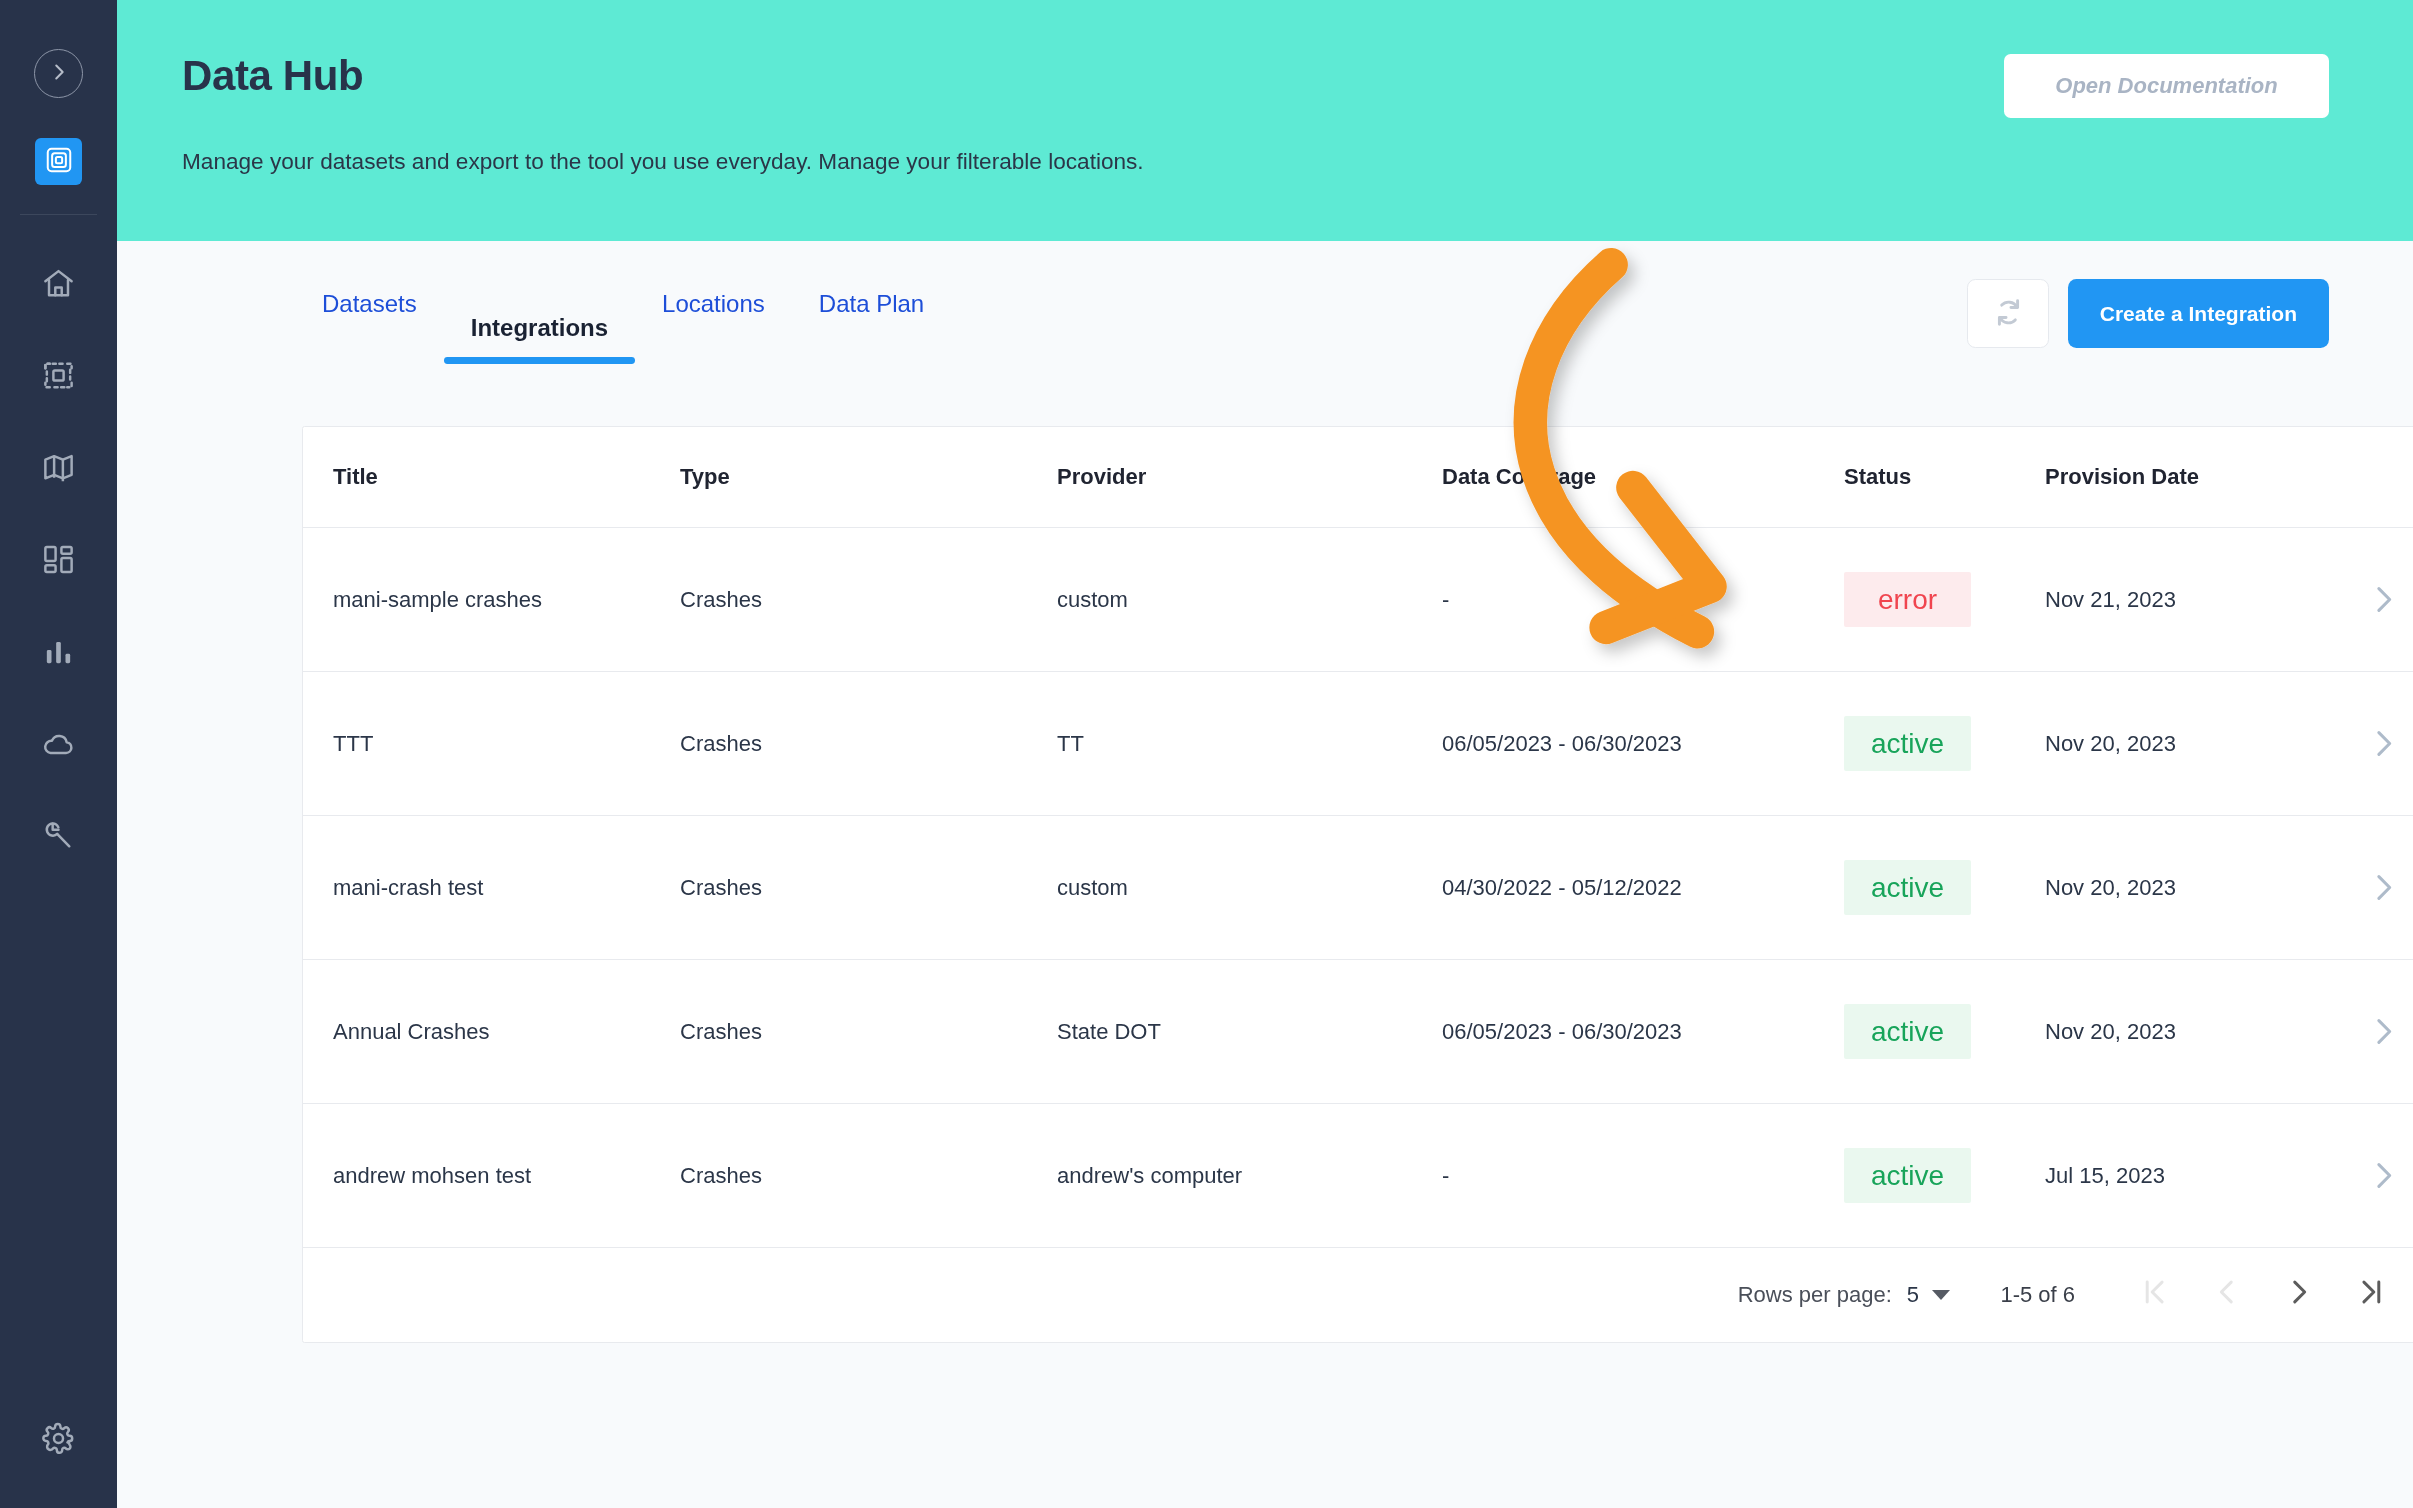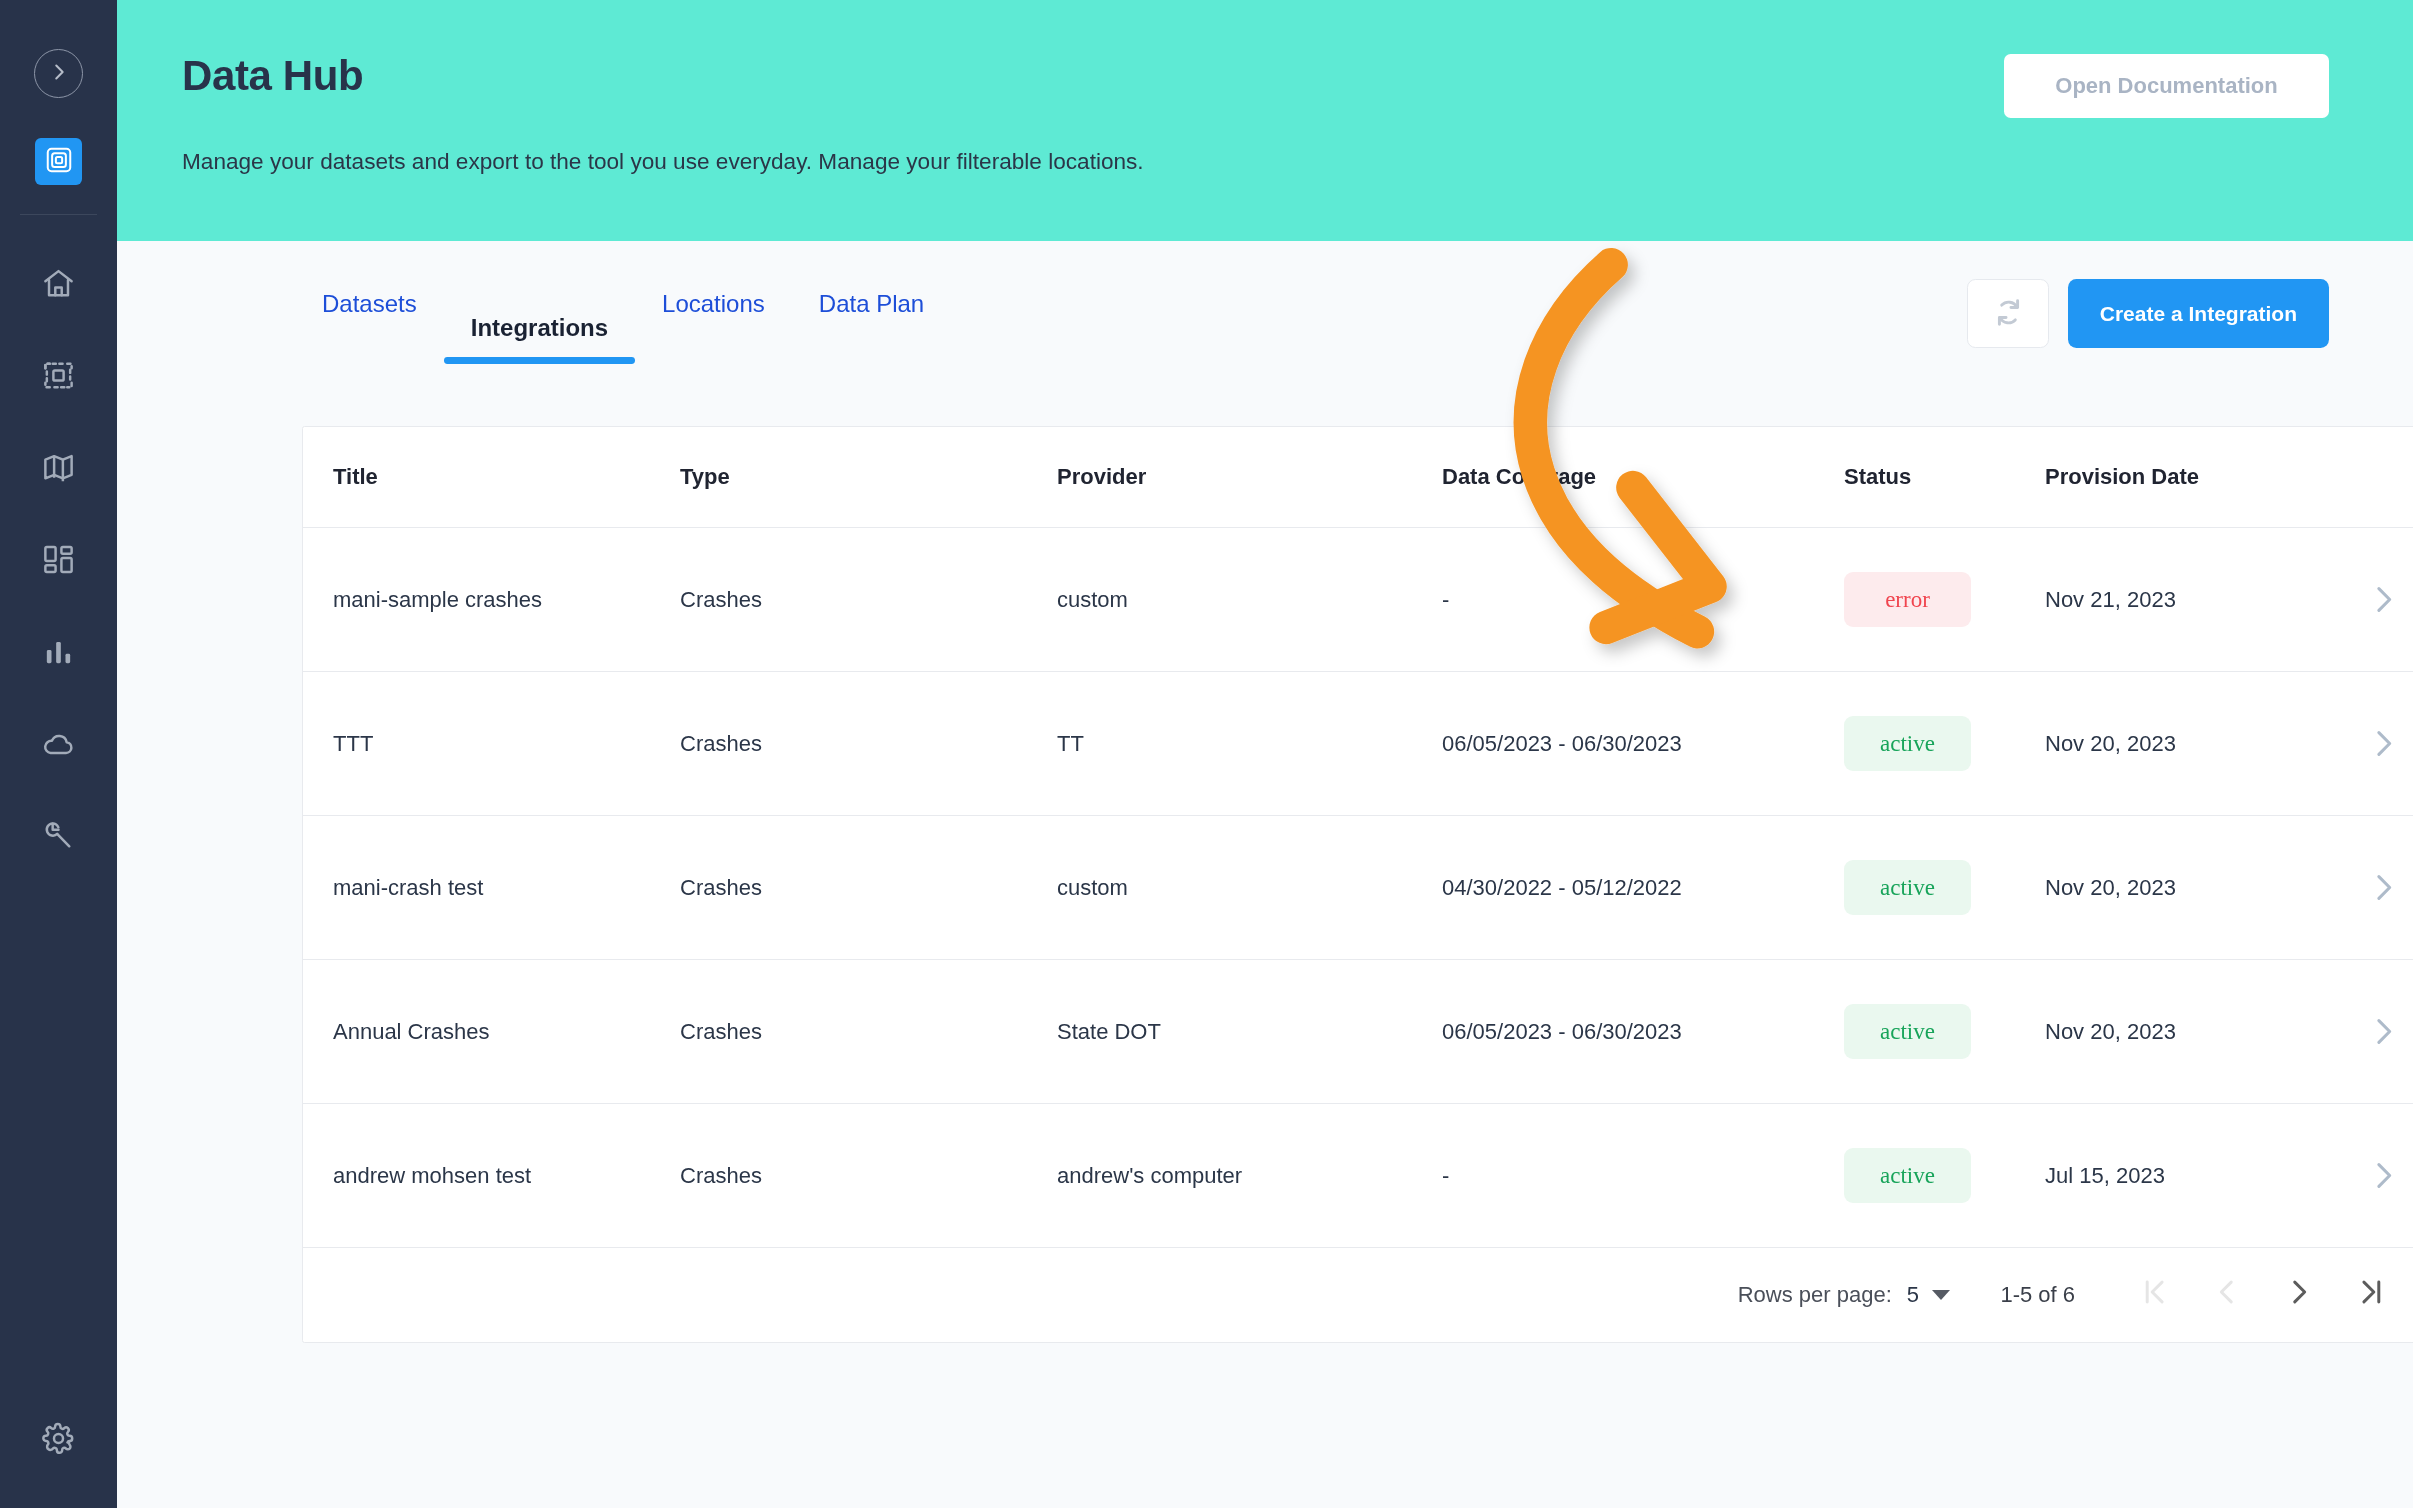--- a/index.html
+++ b/index.html
@@ -69,21 +69,21 @@
     position: absolute; left: 65px; top: 149px;
     font-size: 22.6px; color: #2b3648;
   }
   .doc-btn {
     position: absolute; right: 84px; top: 54px;
     width: 325px; height: 64px;
     background: #ffffff; border: none; border-radius: 6.7px;
     color: #a9b4c4; font-size: 22px; font-weight: bold;
     font-family: "Liberation Sans", sans-serif;
     cursor: pointer;
-    display: flex; align-items: center; justify-content: center;
+    display: flex; align-items: center; justify-content: center; font-style: italic;
   }
 
   
   .tabbar {
     position: relative; height: 151px;
     padding-left: 185px; padding-right: 84px;
     display: flex; align-items: flex-start;
   }
   .tabs { display: flex; gap: 0; margin-top: 42px; }
   .tab {
@@ -146,23 +146,22 @@
   .c-type   { width: 377px; }
   .c-prov   { width: 385px; }
   .c-cov    { width: 402px; }
   .c-stat   { width: 201px; }
   .c-date   { width: 277px; }
   .c-chev   { width: 123px; text-align: center; }
   thead .c-title { padding-left: 30px !important; }
 
   .badge {
     display: inline-flex; align-items: center; justify-content: center;
-    min-width: 127px; height: 55px; border-radius: 9px;
-    font-size: 23px;
-    font-family: Liberation Serif, serif;
+    min-width: 127px; height: 55px; border-radius: 2px;
+    font-size: 28px;
   }
   .badge.error  { background: #fdebed; color: #f0454f; }
   .badge.active { background: #eaf8ef; color: #18a45a; }
 
   .chev-cell { cursor: pointer; }
   .chev-cell svg { width: 37px; height: 37px; display: block; margin: 0 auto; }
 
   
   .table-footer {
     height: 94px;

